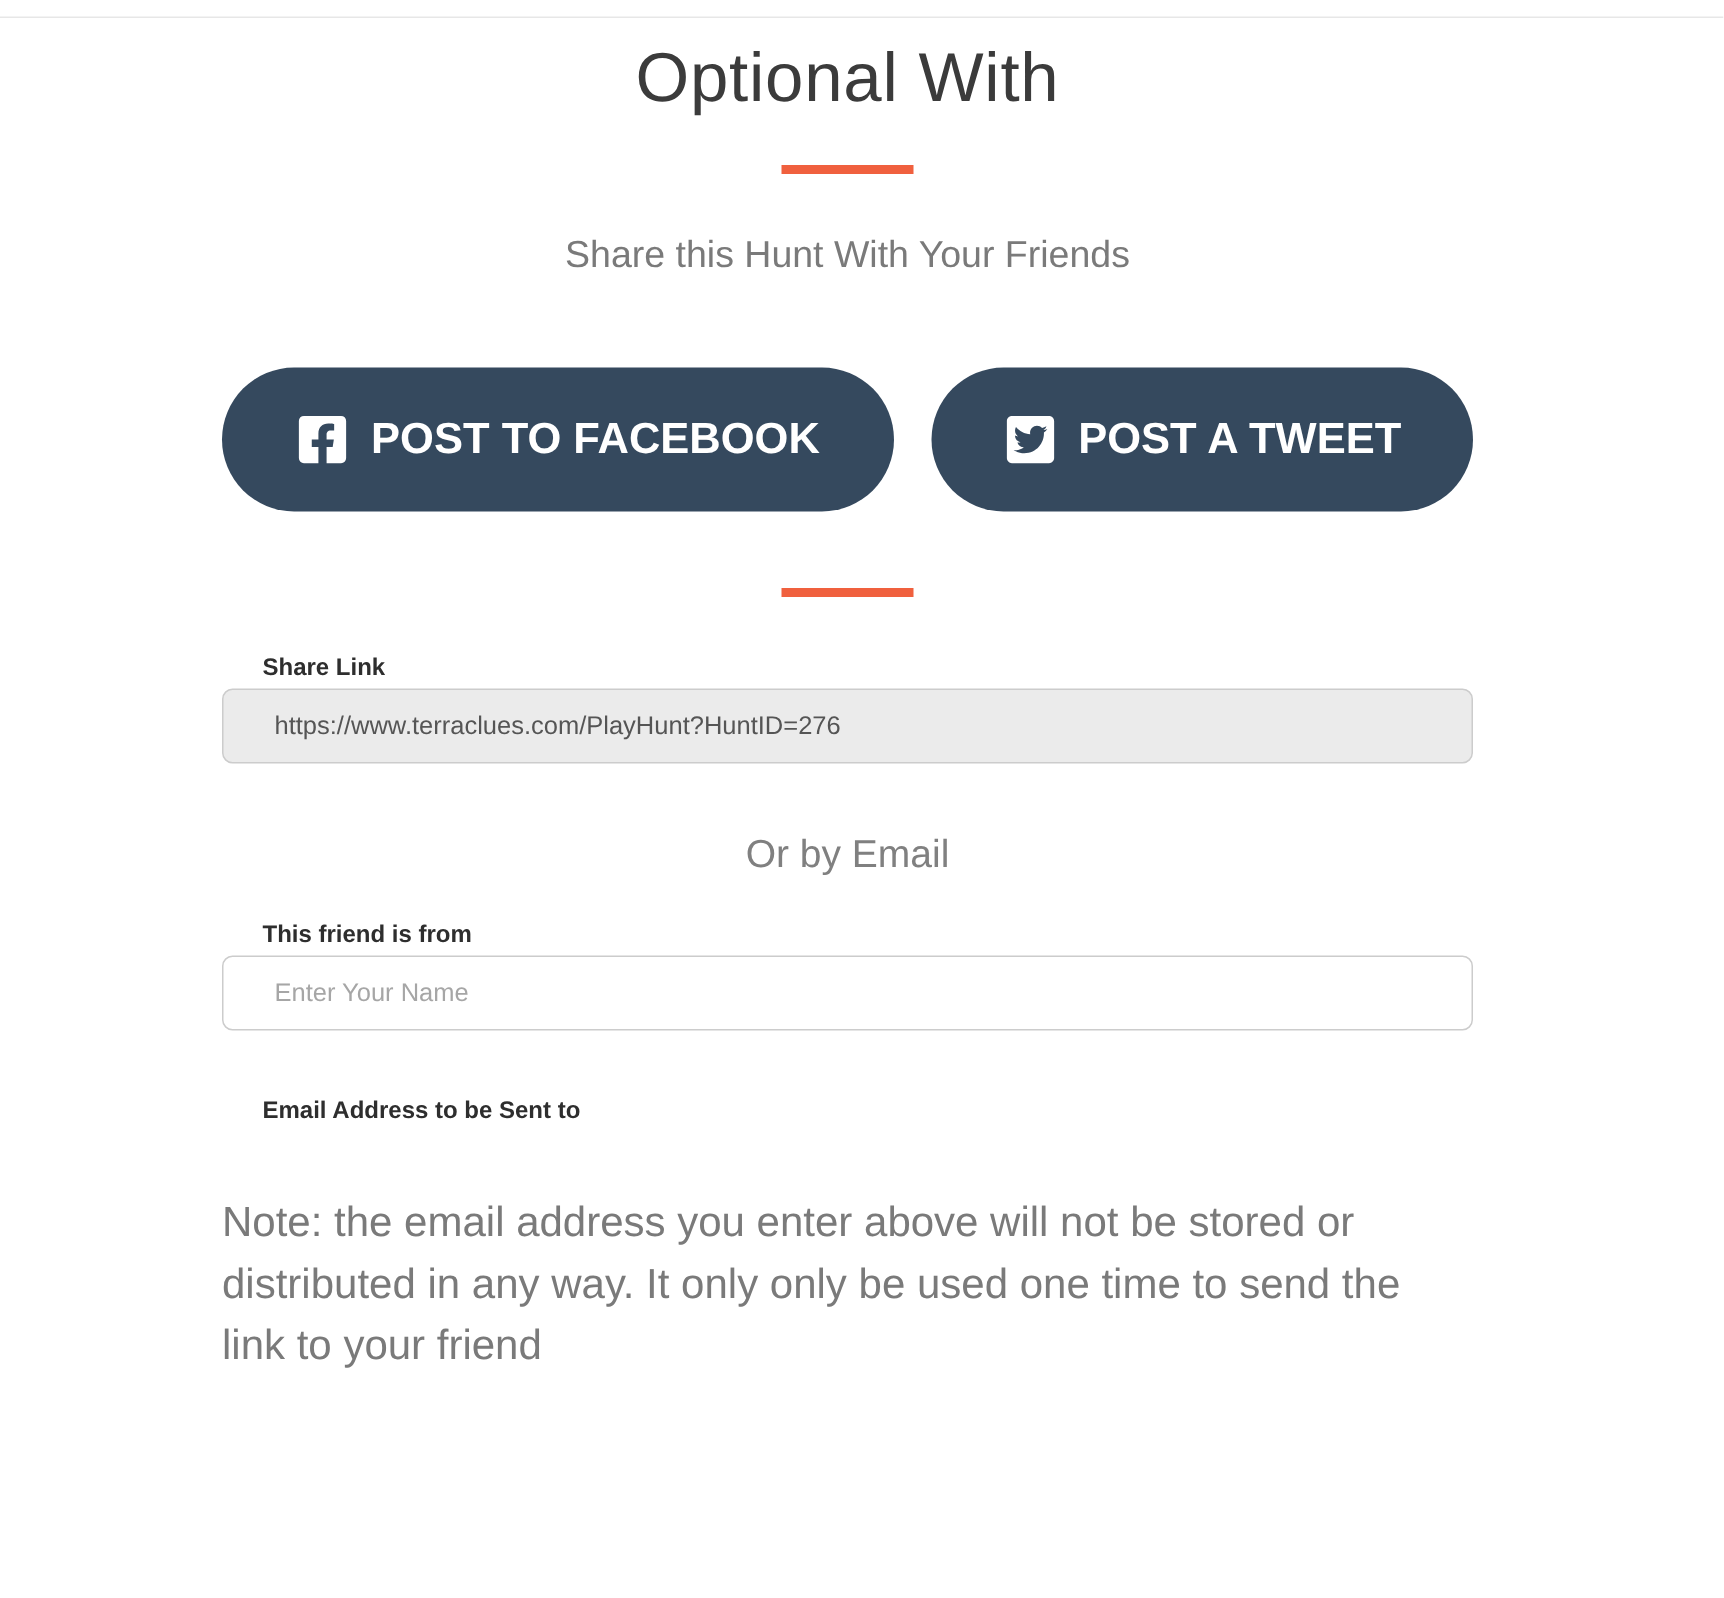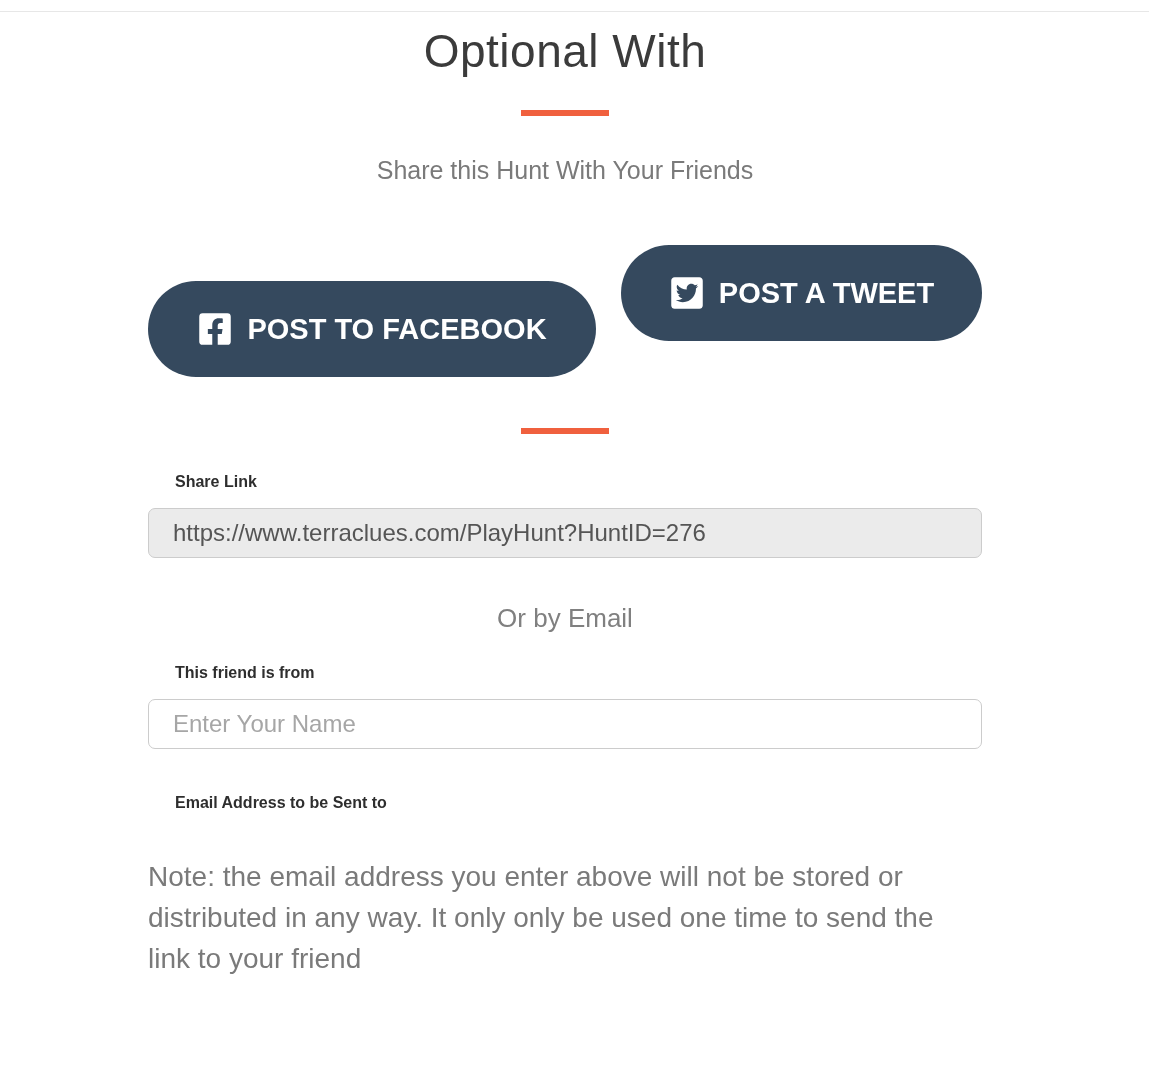--- a/index.html
+++ b/index.html
@@ -66,44 +66,44 @@
     color:var(--button-text);
     font-family:"Liberation Sans","DejaVu Sans",sans-serif;
     font-size:29px;
     font-weight:700;
     display:flex;
     align-items:center;
     justify-content:center;
     gap:14px;
     cursor:pointer;
   }
-  .social-btn.fb{width:448px;margin-top:36px;}
+  .social-btn.fb{width:448px;}
   .social-btn.tw{width:361px;}
   .social-btn .icon{display:flex;align-items:center;}
   .social-btn .icon svg{width:36px;height:36px;fill:#ffffff;}
   .field-label{
     display:block;
     margin-left:27px;
     font-size:16px;
     font-weight:700;
     color:var(--label-text);
   }
   .label-share{margin-top:39px;}
   .label-from{margin-top:30px;}
   .label-to{margin-top:45px;}
   .text-input{
     display:block;
     width:834px;
     height:50px;
-    margin-top:17px;
+    margin-top:4px;
     border:1px solid var(--input-border);
     border-radius:7px;
-    padding:0 24px;
+    padding:0 34px;
     font-family:"Liberation Sans","DejaVu Sans",sans-serif;
-    font-size:24px;
+    font-size:17px;
     color:var(--input-text);
     background:#ffffff;
     outline:none;
   }
   .text-input::placeholder{color:var(--placeholder);opacity:1;}
   .text-input.readonly{
     background:var(--readonly-bg);
   }
   .or-by-email{
     margin-top:45px;

